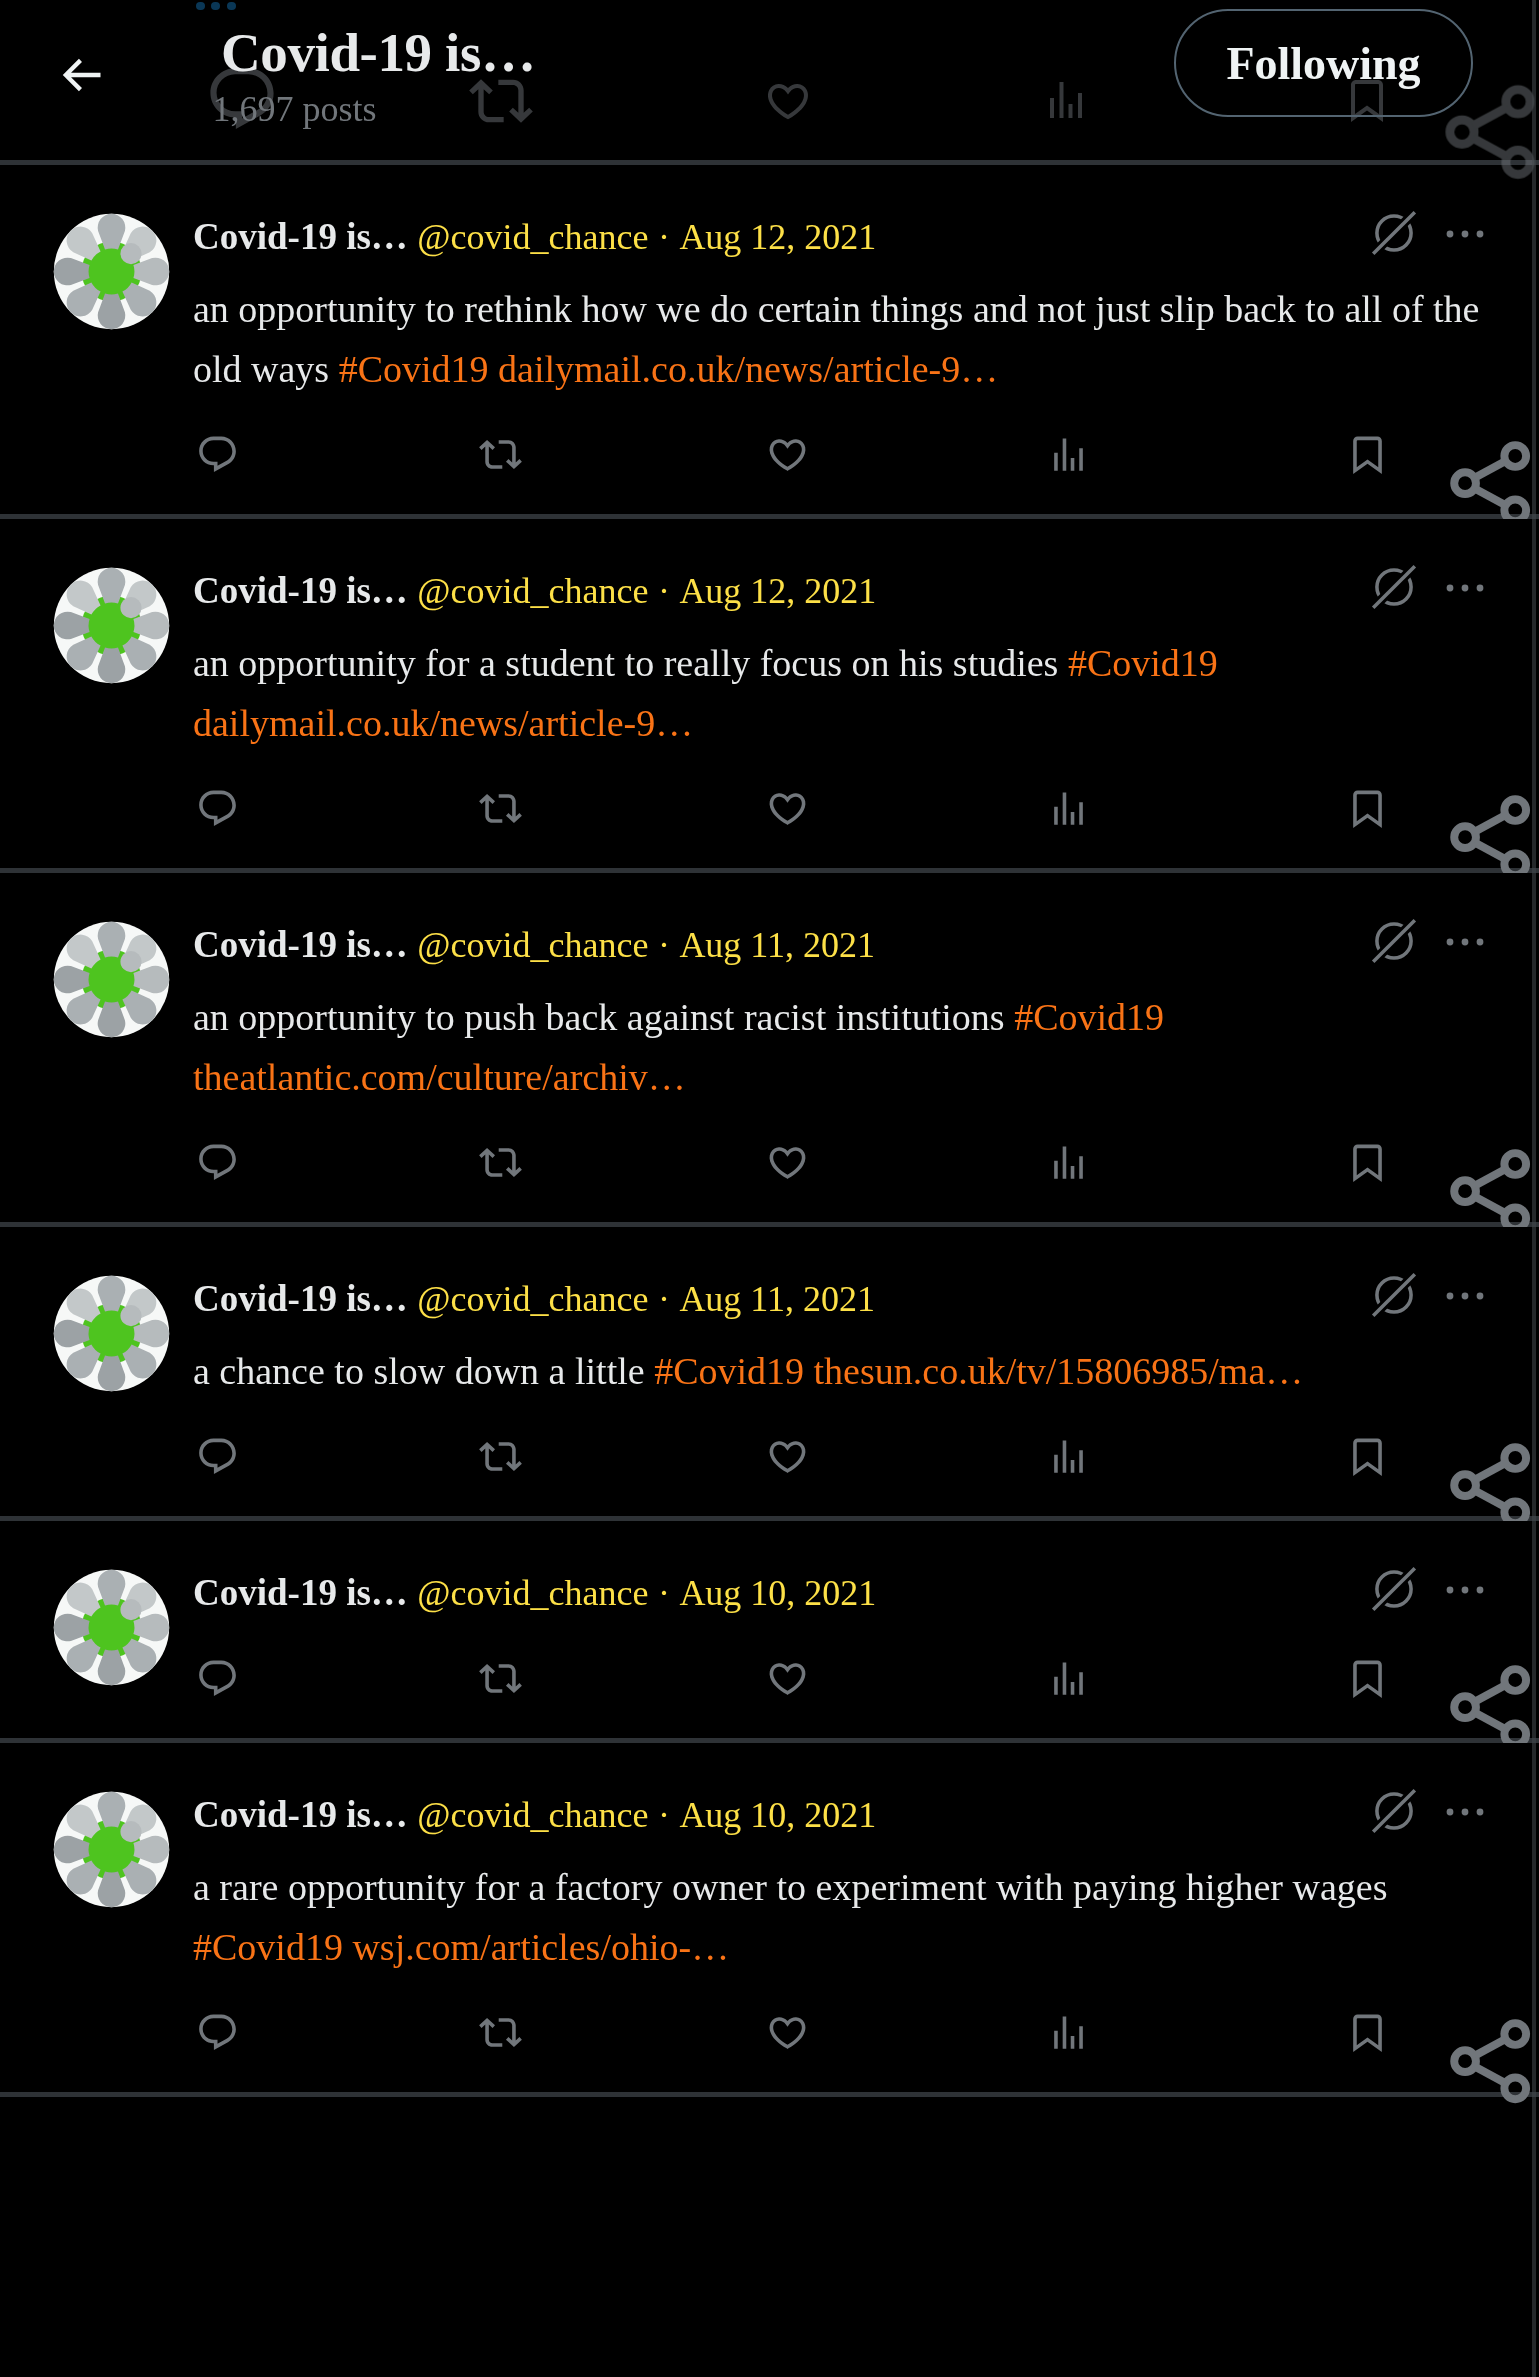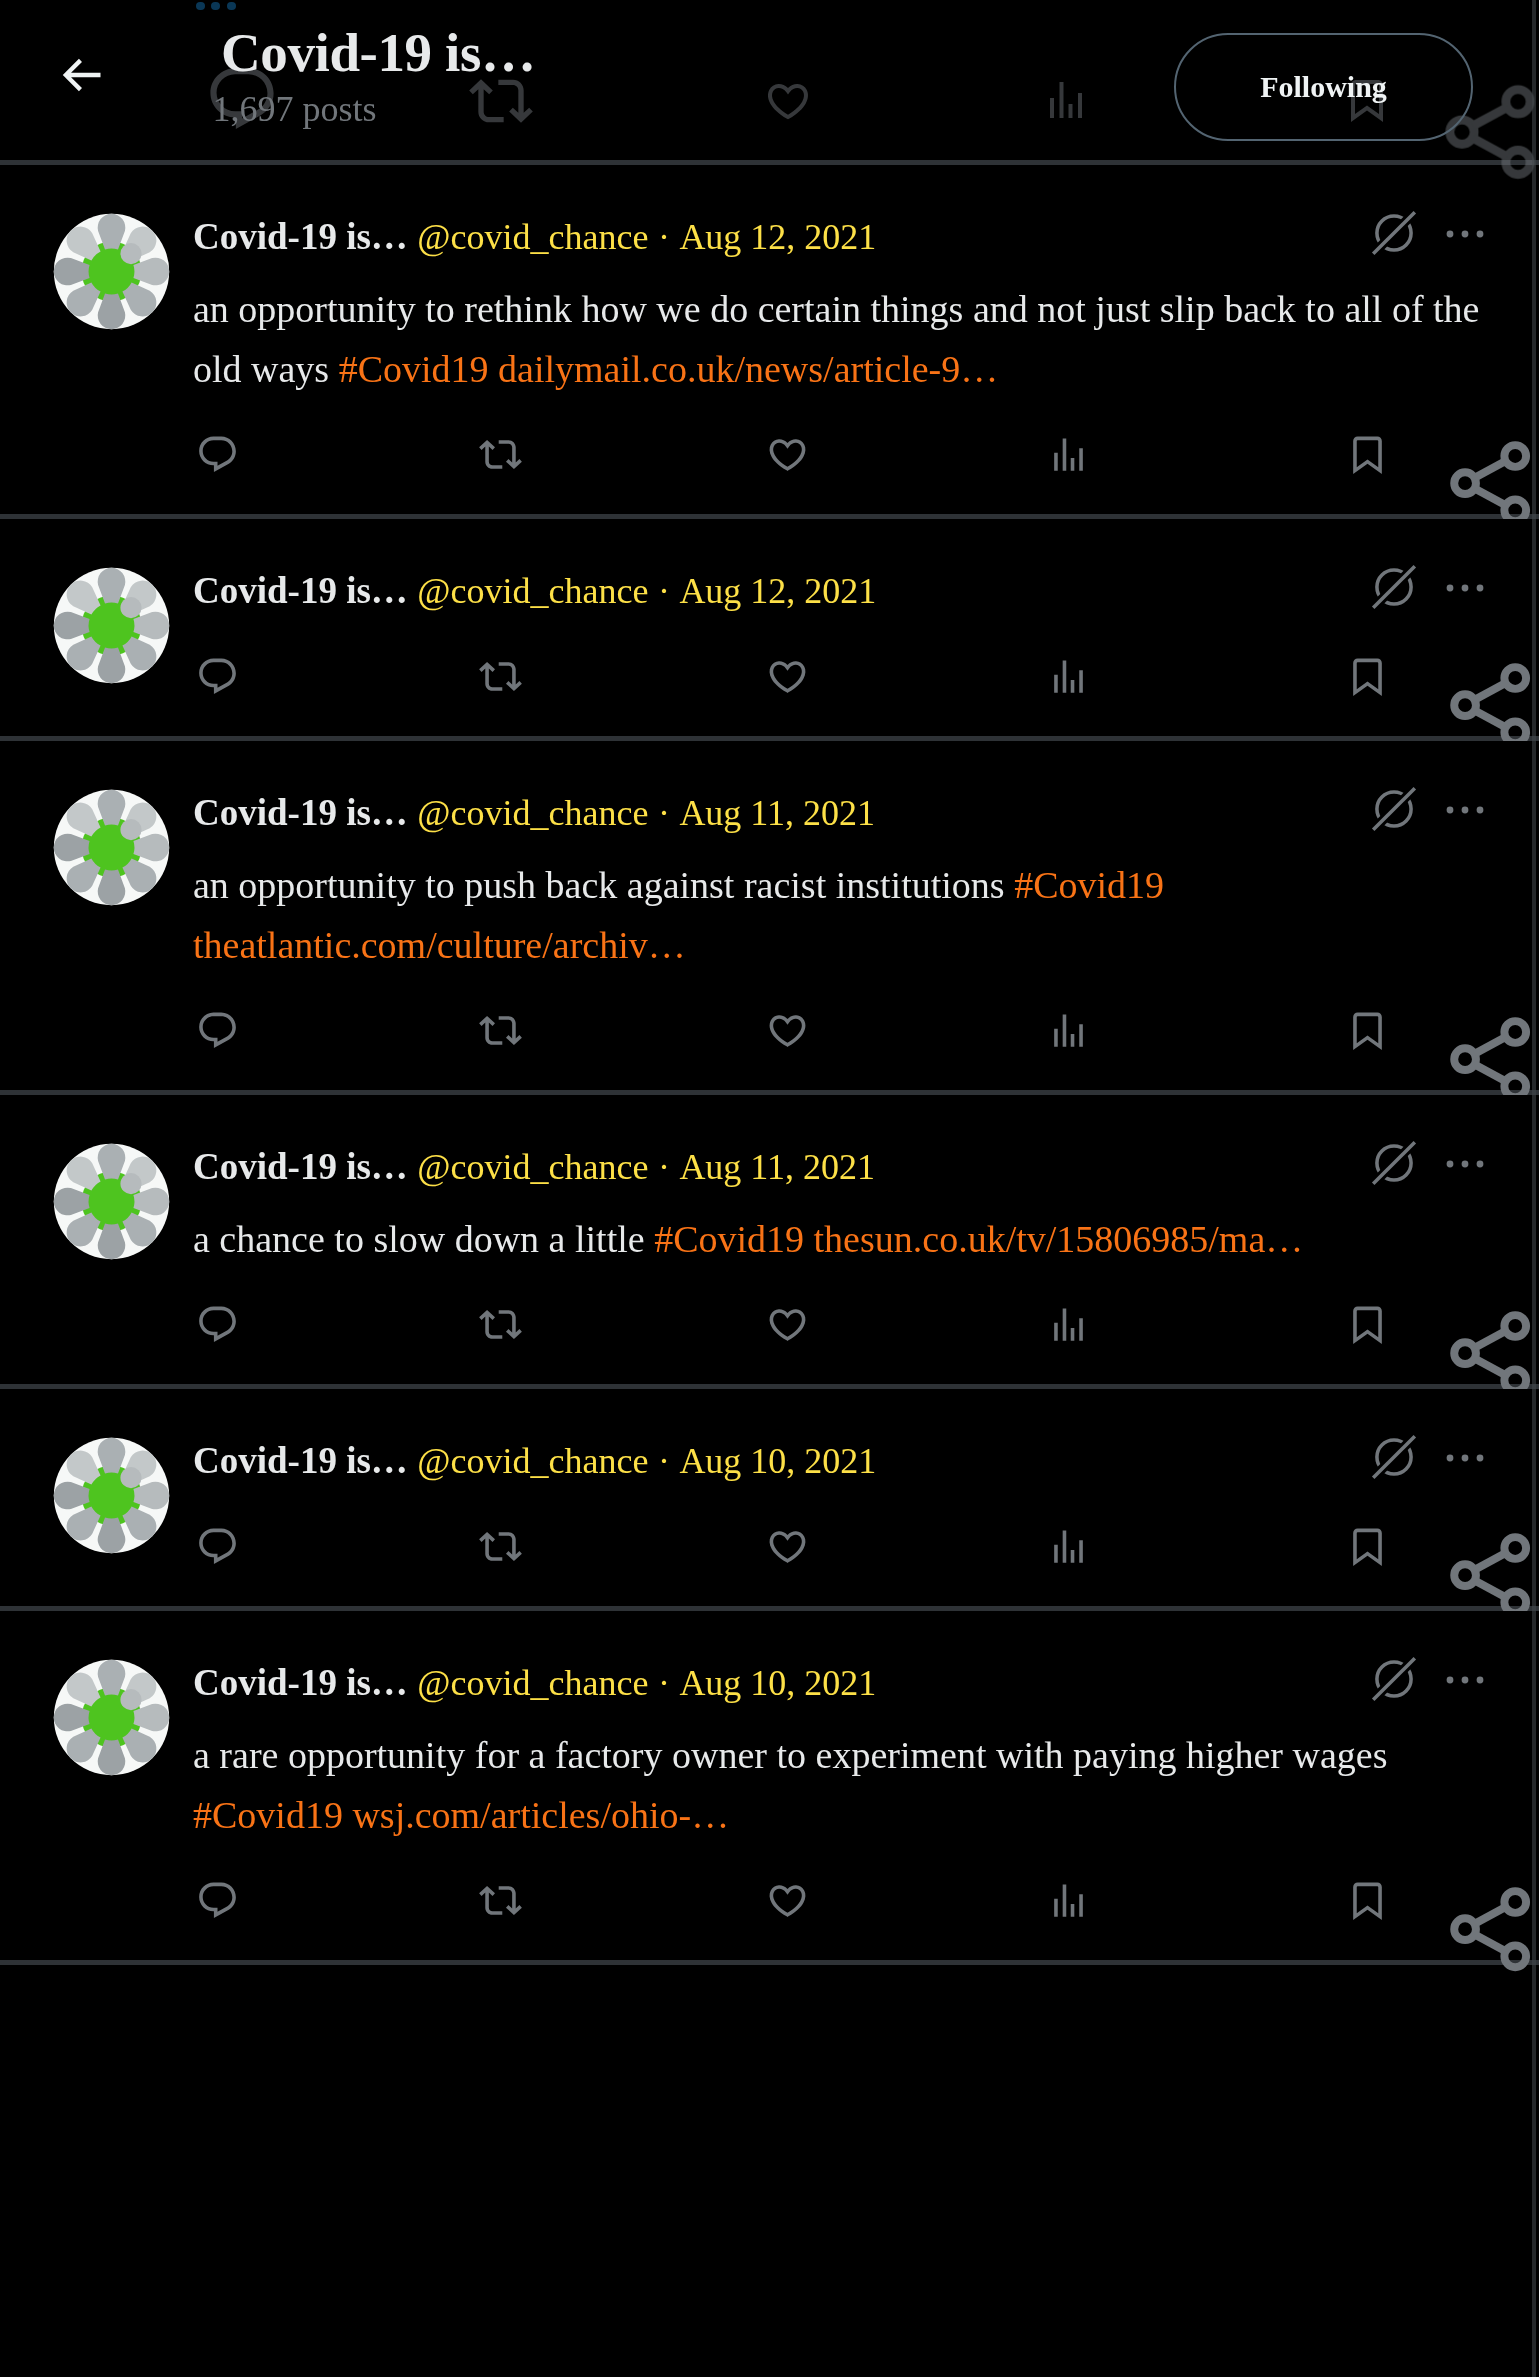--- a/index.html
+++ b/index.html
@@ -9,22 +9,22 @@
   header{position:relative;height:160px;background:#000;border-bottom:5.2px solid #2e3236;z-index:5;}
   .hdr-behind{position:absolute;inset:0;color:#71767b;opacity:.48;}
   .hdr-behind .fade-ic{position:absolute;}
   .link-dots{position:absolute;left:196px;top:1.7px;display:flex;gap:6.9px;}
   .link-dots i{width:8.6px;height:8.6px;border-radius:50%;background:#1d9bf0;opacity:.75;}
   .back{position:absolute;left:52px;top:48px;width:57px;height:57px;background:none;border:none;
     color:#eff3f4;padding:0;cursor:pointer;z-index:3;}
   .hdr-text{position:absolute;left:221px;top:22.4px;z-index:2;}
   .hdr-text h1{margin:0;font-size:55px;line-height:62px;font-weight:700;color:#e7e9ea;letter-spacing:-0.4px;}
   .hdr-posts{font-size:36px;line-height:46px;color:#71767b;margin-top:2px;margin-left:-8.6px;}
-  .following{position:absolute;right:66px;top:33px;width:299px;height:108px;border-radius:54px;
-    border:2.6px solid #536471;background:transparent;color:#eff3f4;font-weight:700;font-size:30px;
+  .following{position:absolute;right:66px;top:9px;width:299px;height:108px;border-radius:54px;
+    border:2.6px solid #536471;background:transparent;color:#eff3f4;font-weight:700;font-size:46px;
     font-family:inherit;cursor:pointer;z-index:2;}
   
   .tweet{position:relative;padding:50px 52px 38px 193px;border-bottom:5.2px solid #2e3236;background:#000;}
   .avatar{position:absolute;left:53px;top:48px;width:117px;height:117px;border-radius:50%;overflow:hidden;}
   .name-row{display:flex;align-items:baseline;gap:9.5px;height:52px;margin-bottom:12px;
     max-width:1118px;white-space:nowrap;overflow:hidden;}
   .nm{font-size:37px;font-weight:700;color:#e7e9ea;}
   .hd{font-size:36px;color:#fde047;}
   .corner{position:absolute;color:#71767b;}
   .grok{top:43px;right:120px;width:50px;height:50px;}
@@ -217,20 +217,25 @@
       <span class="hd">@covid_chance</span>
       <span class="hd">·</span>
       <span class="hd">Aug 12, 2021</span>
     </div>
     <svg class="corner grok" viewBox="0 0 24 24">
           <use href="#p-grok"></use>
         </svg>
     <svg class="corner more" viewBox="0 0 24 24">
           <use href="#p-more"></use>
         </svg>
+    <p class="body">
+      <span>an opportunity for a student to really focus on his studies </span>
+      <a class="lnk" href="#">#Covid19 </a>
+      <a class="lnk" href="#">dailymail.co.uk/news/article-9…</a>
+    </p>
     <div class="actions">
       <span class="act a-reply">
             <svg viewBox="0 0 24 24" fill="currentColor">
               <use href="#p-reply"></use>
             </svg>
           </span>
       <span class="act a-repost">
             <svg viewBox="0 0 24 24" fill="currentColor">
               <use href="#p-repost"></use>
             </svg>

